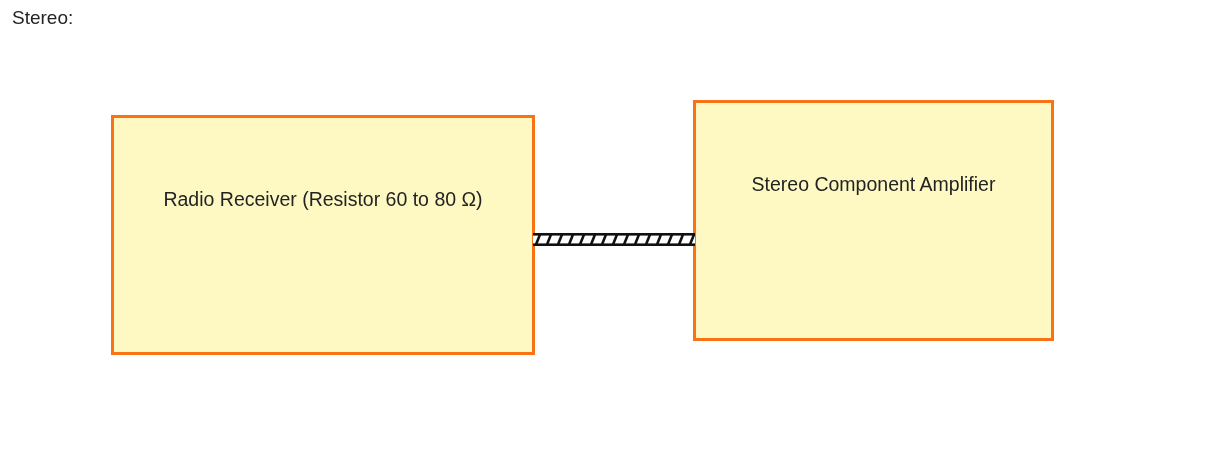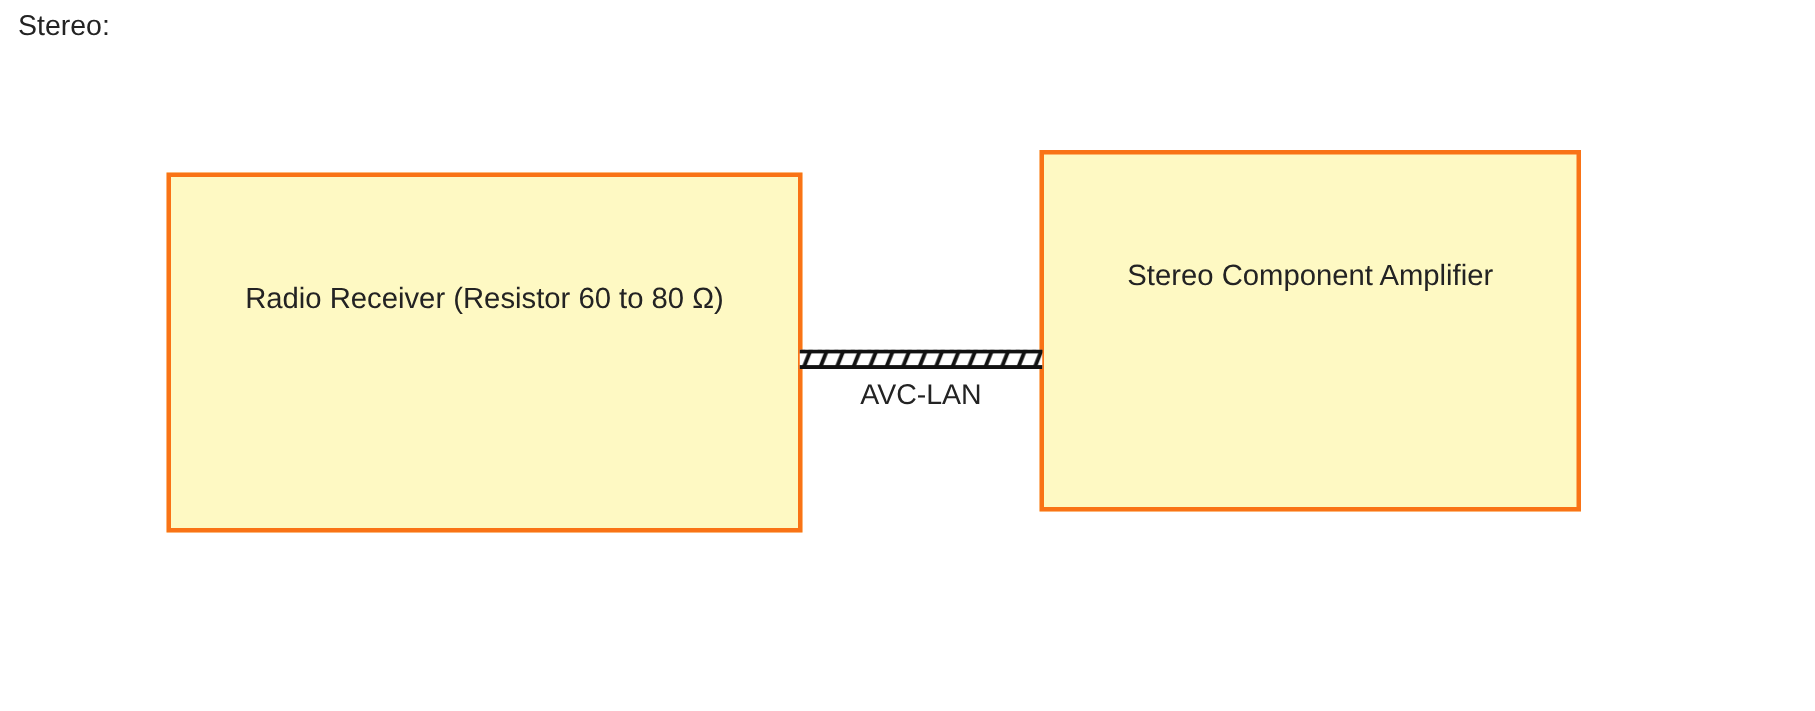--- a/index.html
+++ b/index.html
@@ -125,15 +125,14 @@
             <path d="M 1.0 13 L 6.2 0 L 9.0 0 L 3.8 13 Z" fill="#111111"></path>
           </pattern>
         </defs>
         <rect x="0" y="0" width="162" height="13" fill="url(#hatch)"></rect>
         <rect x="0" y="0" width="162" height="2.6" fill="#111111"></rect>
         <rect x="0" y="10.4" width="162" height="2.6" fill="#111111"></rect>
       </svg>
     </div>
   </div>
 
-  <div class="bus-label">AVC-LAN</div>
 
 </div>
 
 </body></html>

